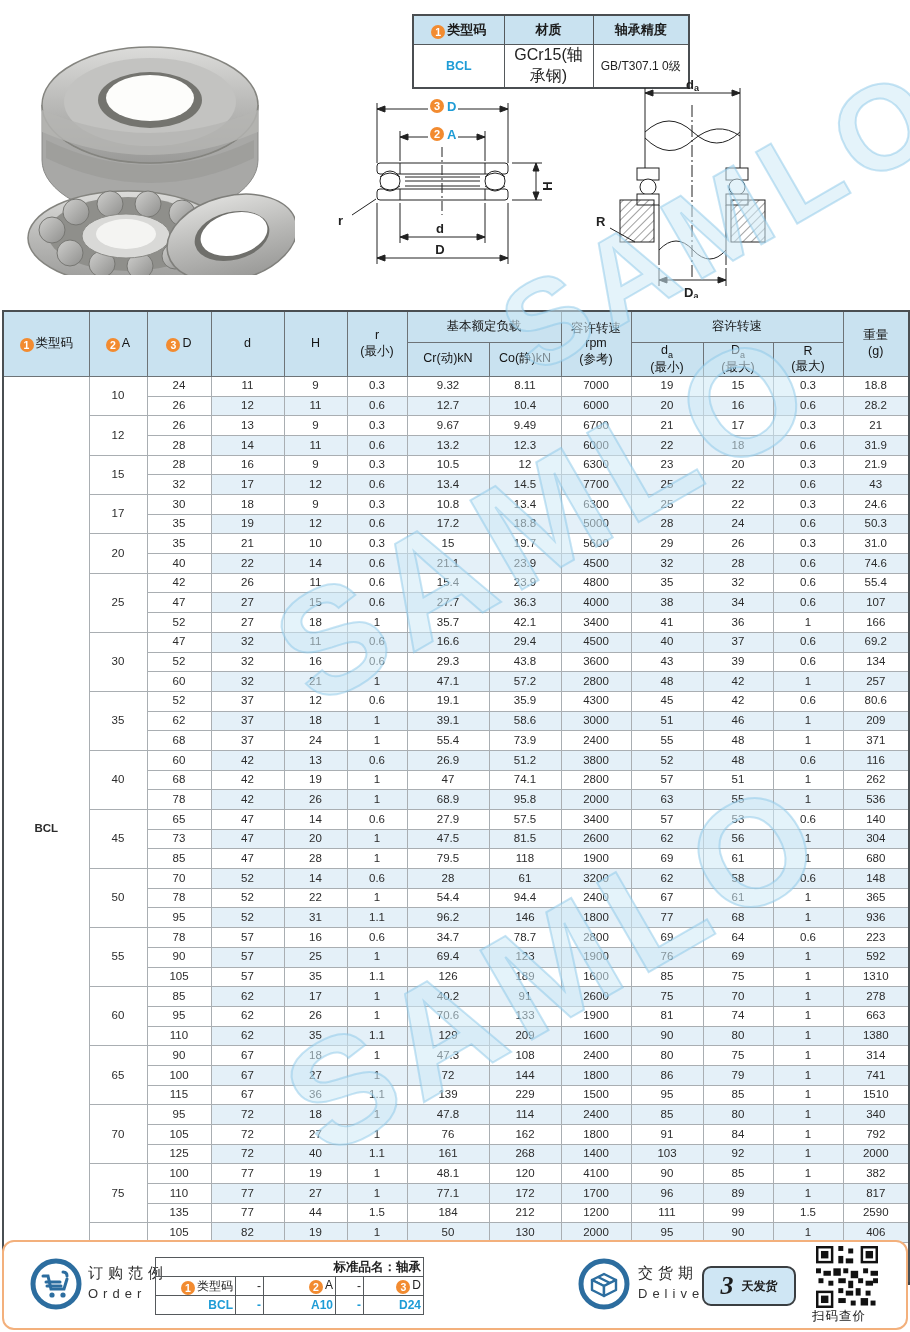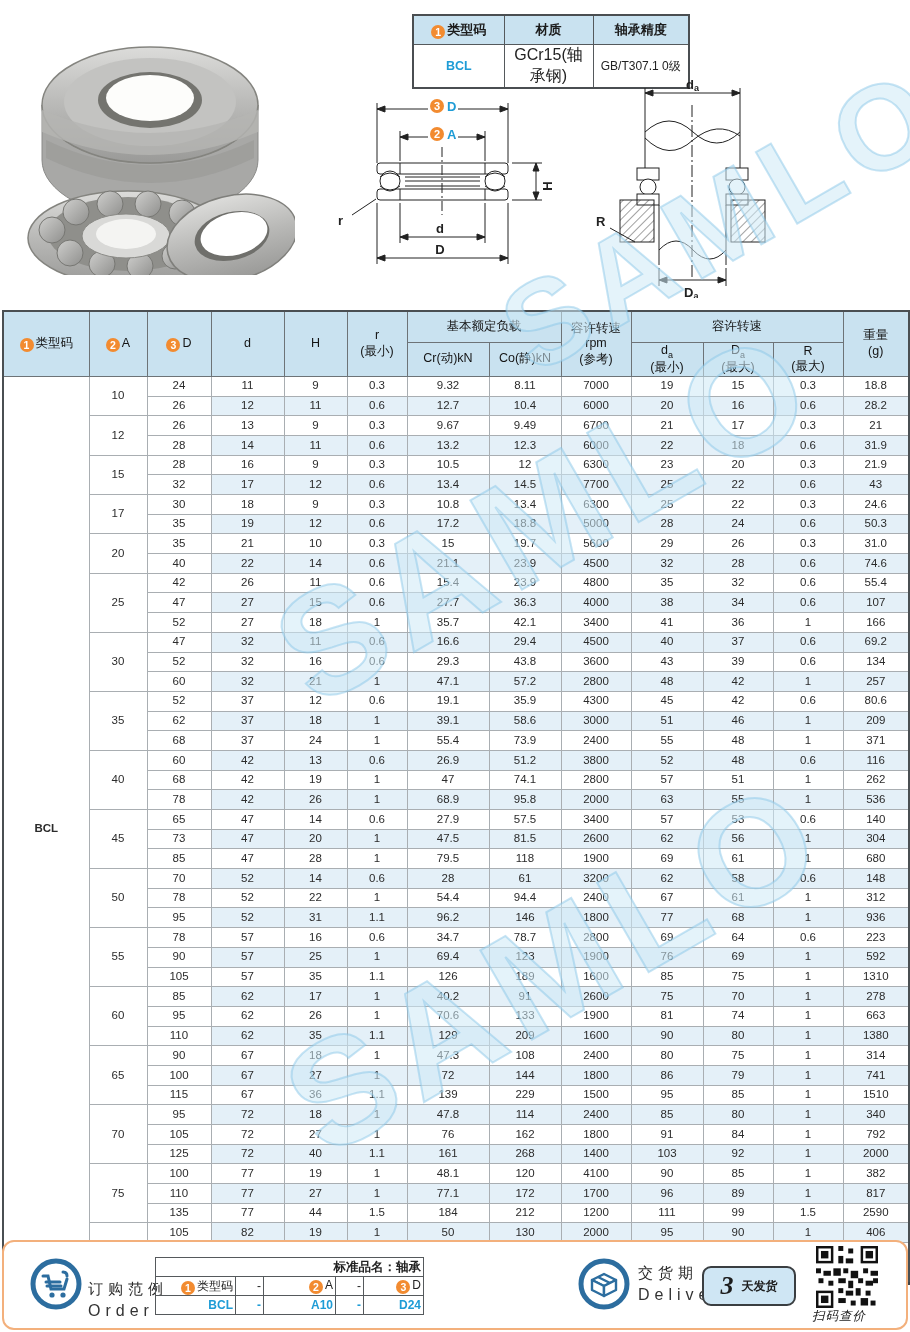--- a/index.html
+++ b/index.html
@@ -53,33 +53,33 @@
   td.type-cell{color:#1e9cd6;font-size:12.5px;font-weight:bold;background:#fff;}
   td.a-cell{color:#1e9cd6;font-size:12px;background:#fff;}
   sub.small{font-size:9px;}
   
   .footer{
     position:absolute;left:2px;top:1240px;width:902px;height:86px;
     border:2px solid #f3b07c;border-radius:12px;background:#fff;z-index:3;
   }
   .ring-icon{position:absolute;}
   .f-label{position:absolute;font-size:15px;color:#2b2b2b;letter-spacing:5px;white-space:nowrap;}
-  .f-label .en{display:block;font-size:16px;letter-spacing:5px;margin-top:3px;color:#333;}
+  .f-label .en{display:block;font-size:13px;letter-spacing:5px;margin-top:3px;color:#333;}
   .order-table{position:absolute;left:151px;top:15px;border-collapse:collapse;table-layout:fixed;border:1.5px solid #4a4e51;}
   .order-table td{border:1px solid #55595c;text-align:right;font-size:12px;height:18px;padding:0 2px;}
   .order-table .title{font-weight:bold;font-size:12.5px;}
   .order-table .blue{color:#1e9cd6;font-weight:bold;}
   .badge{
     position:absolute;left:698px;top:24px;width:90px;height:36px;
     background:#cfe6f4;border:2px solid #3a3e41;border-radius:9px;
     display:flex;align-items:center;justify-content:center;gap:8px;
   }
   .badge .num{font-family:"Liberation Serif","DejaVu Serif",serif;font-style:italic;font-size:26px;font-weight:bold;color:#1c1c1c;}
   .badge .txt{font-size:12px;font-weight:bold;color:#1c1c1c;}
-  .qr-cap{position:absolute;left:808px;top:66px;font-size:12.5px;color:#222;letter-spacing:1px;font-style:italic;}
+  .qr-cap{position:absolute;left:808px;top:66px;font-size:12.5px;color:#222;letter-spacing:1px;}
 </style>
 </head>
 <body>
 
 <svg class="diag" style="left:10px;top:10px;" width="285" height="265" viewBox="0 0 285 265">
   <defs>
     <linearGradient id="sil" x1="0" y1="0" x2="0" y2="1">
       <stop offset="0" stop-color="#dcdcda"></stop>
         <stop offset="0.5" stop-color="#b9b9b7"></stop>
         <stop offset="1" stop-color="#9a9a98"></stop>
@@ -676,21 +676,21 @@
           <td class="blue-val">78</td>
           <td>52</td>
           <td>22</td>
           <td>1</td>
           <td>54.4</td>
           <td>94.4</td>
           <td>2400</td>
           <td>67</td>
           <td>61</td>
           <td>1</td>
-          <td>312</td>
+          <td>365</td>
         </tr>
         <tr>
           <td class="blue-val">95</td>
           <td class="stripe">52</td>
           <td class="stripe">31</td>
           <td class="stripe">1.1</td>
           <td class="stripe">96.2</td>
           <td class="stripe">146</td>
           <td class="stripe">1800</td>
           <td class="stripe">77</td>
@@ -948,21 +948,21 @@
     <circle cx="26" cy="26" r="23" fill="#fff" stroke="#2c6d9f" stroke-width="5"></circle>
     <g stroke="#2c6d9f" stroke-width="3" fill="none" stroke-linecap="round">
       <path d="M13 18 h5 l3 13 h13 l3 -10"></path>
       <line x1="16" y1="24" x2="30" y2="24"></line>
         <line x1="17" y1="28" x2="31" y2="28"></line>
       <path d="M33 14 q4 0 4 4" fill="none"></path>
     </g>
     <circle cx="22" cy="37" r="2.6" fill="#2c6d9f"></circle>
       <circle cx="33" cy="37" r="2.6" fill="#2c6d9f"></circle>
   </svg>
-  <div class="f-label" style="left:84px;top:22px;margin-top:16px;">
+  <div class="f-label" style="left:84px;top:22px;">
     <span>订购范例</span>
     <span class="en">Order</span>
   </div>
 
   <table class="order-table">
     <colgroup>
         <col style="width:80px">
         <col style="width:28px">
         <col style="width:72px">
         <col style="width:28px">

